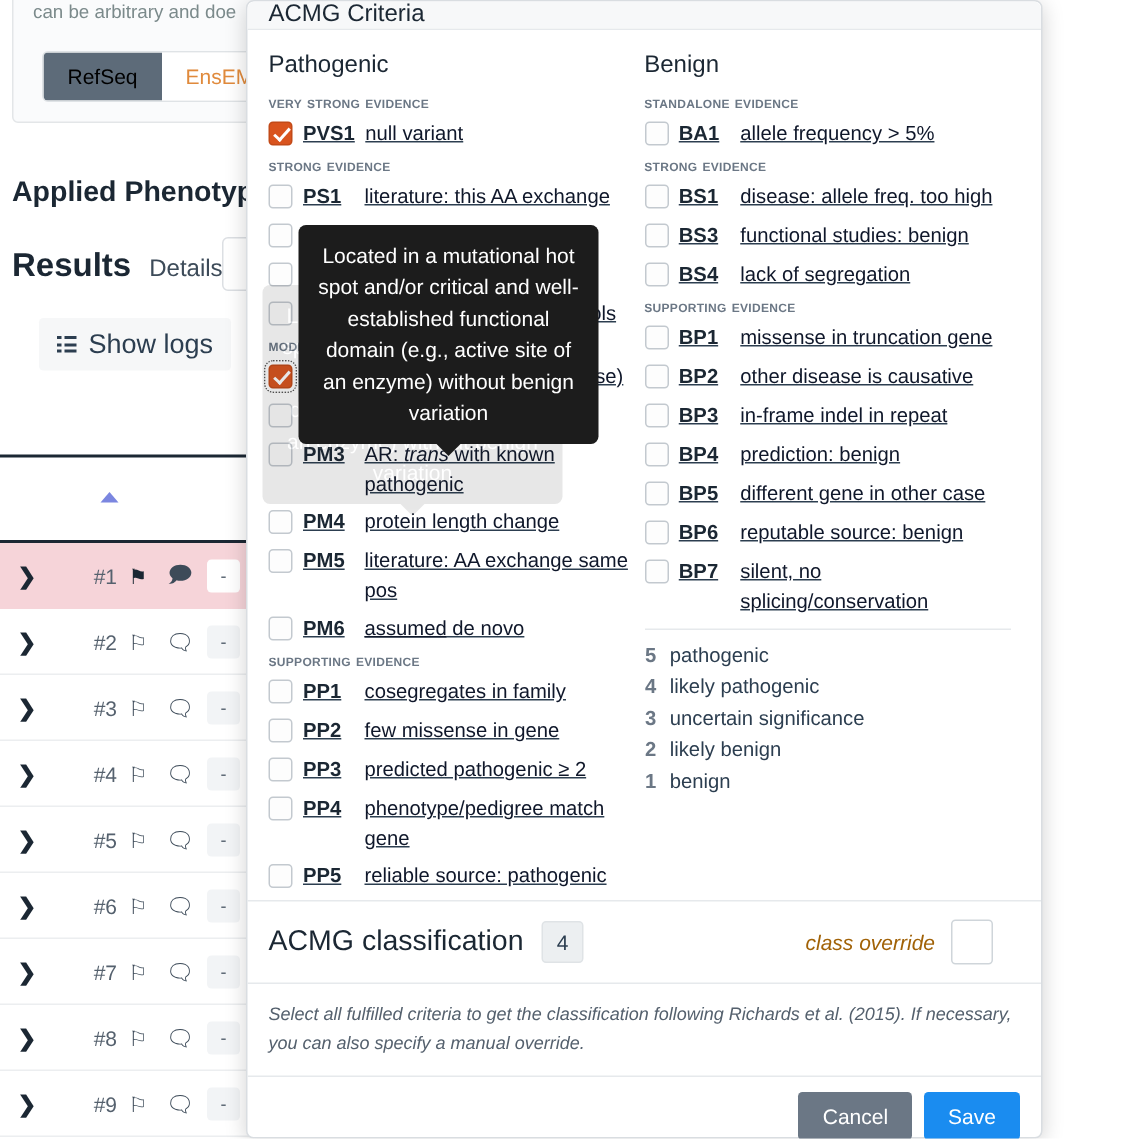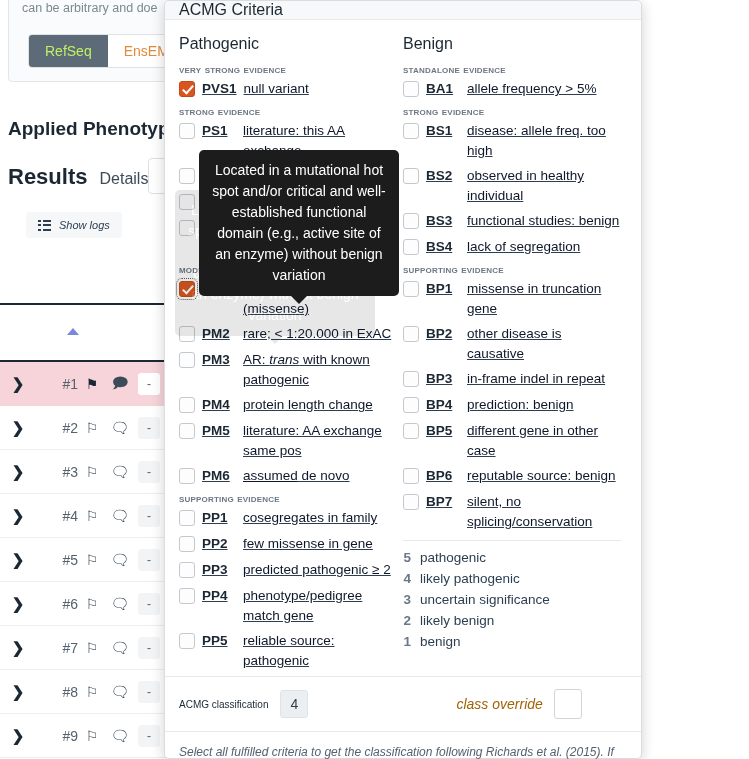--- a/index.html
+++ b/index.html
@@ -43,21 +43,21 @@
   }
   .bg-tab {
     padding: 8px 16px;
     font-size: 14px;
     background: #ffffff;
     color: #e08a3c;
     white-space: nowrap;
   }
   .bg-tab.active {
     background: #5d6b79;
-    color: #bef264;
+    color: #000000;
   }
 
   .bg-title {
     position: absolute;
     left: 8px; top: 118px;
     font-size: 19px;
     font-weight: bold;
     color: #1b2733;
     white-space: nowrap;
   }
@@ -78,24 +78,23 @@
     background: #fff;
   }
 
   .bg-showlogs {
     position: absolute;
     left: 26px; top: 212px;
     display: flex; align-items: center; gap: 8px;
     padding: 7px 12px;
     background: #f6f7f8;
     border-radius: 3px;
-    font-size: 11px;
+    font-size: 18px;
     color: #2c3e50;
     white-space: nowrap;
-    font-style: italic;
   }
   .list-icon { display: inline-block; width: 13px; height: 11px; position: relative; }
   .list-icon i { position: absolute; left: 0; height: 2px; background: #2c3e50; display: block; }
   .list-icon i:nth-child(1) { top: 0; width: 3px; }
   .list-icon i:nth-child(2) { top: 0; left: 5px; width: 8px; }
   .list-icon i:nth-child(3) { top: 4.5px; width: 3px; }
   .list-icon i:nth-child(4) { top: 4.5px; left: 5px; width: 8px; }
   .list-icon i:nth-child(5) { top: 9px; width: 3px; }
   .list-icon i:nth-child(6) { top: 9px; left: 5px; width: 8px; }
 
@@ -128,21 +127,21 @@
     border-radius: 3px;
     display: flex; align-items: center; justify-content: center;
     font-size: 12px; color: #55616e;
   }
   .bg-row.selected .row-dash { background: #ffffff; }
 
   
   #modal {
     position: absolute;
     left: 164px; top: 0;
-    width: 478px; height: 759px;
+    width: 531px; height: 759px;
     background: #ffffff;
     border: 1px solid #d9dde1;
     border-radius: 5px;
     box-shadow: 0 3px 14px rgba(0,0,0,.18);
     display: flex; flex-direction: column;
   }
   .modal-header {
     height: 38px;
     background: #f7f8f9;
     border-bottom: 1px solid #e6e9ec;
@@ -225,21 +224,21 @@
   }
   .legend-num { color: #6b7785; font-weight: bold; width: 8px; text-align: right; }
   .legend-lbl { color: #2c3e50; }
 
   .divider { border: 0; border-top: 1px solid #e6e9ec; margin: 0; }
 
   .class-row {
     display: flex; align-items: center;
     padding: 12px 0 12px 0;
   }
-  .class-lbl { font-size: 10px; color: #1b2733; text-align: right; }
+  .class-lbl { font-size: 19px; color: #1b2733; text-align: right; }
   .class-val {
     margin-left: 12px;
     width: 28px; height: 28px;
     background: #eceff1;
     border: 1px solid #dfe3e6;
     border-radius: 3px;
     display: flex; align-items: center; justify-content: center;
     font-size: 14px; color: #2c3e50;
   }
   .class-ovr-lbl { margin-left: 148px; font-size: 14px; color: #a16207; font-style: italic; }
@@ -516,25 +515,20 @@
                 <span class="crit-desc">allele frequency &gt; 5%</span>
               </div>
               <div class="sec-head">Strong Evidence</div>
               <div class="crit">
                 <span class="cbx"></span>
                 <span class="crit-code">BS1</span>
                 <span class="crit-desc">disease: allele freq. too high</span>
               </div>
               <div class="crit">
                 <span class="cbx"></span>
-                <span class="crit-code">BS2</span>
-                <span class="crit-desc">observed in healthy individual</span>
-              </div>
-              <div class="crit">
-                <span class="cbx"></span>
                 <span class="crit-code">BS3</span>
                 <span class="crit-desc">functional studies: benign</span>
               </div>
               <div class="crit">
                 <span class="cbx"></span>
                 <span class="crit-code">BS4</span>
                 <span class="crit-desc">lack of segregation</span>
               </div>
               <div class="sec-head">Supporting Evidence</div>
               <div class="crit">

